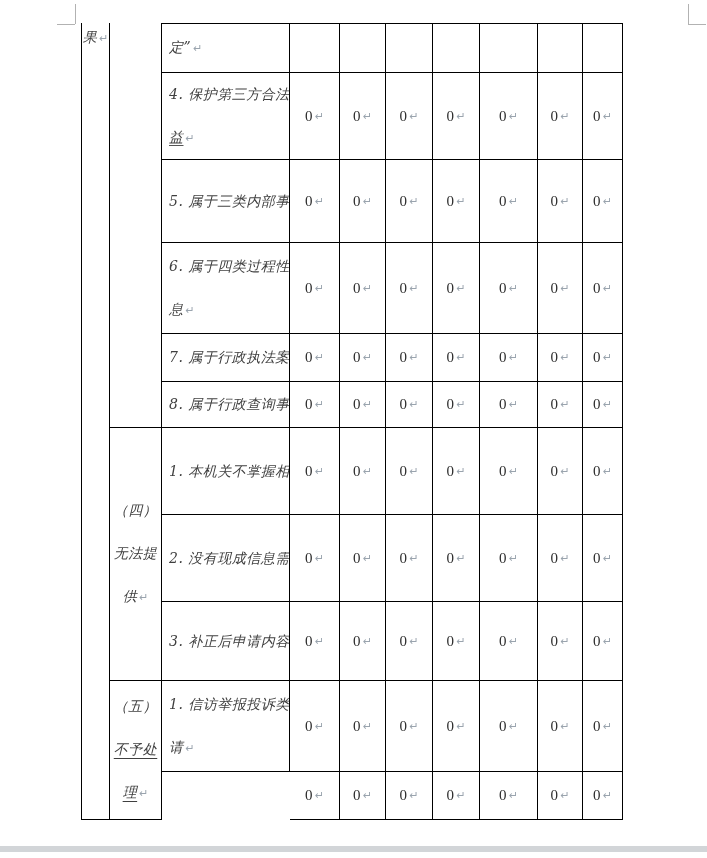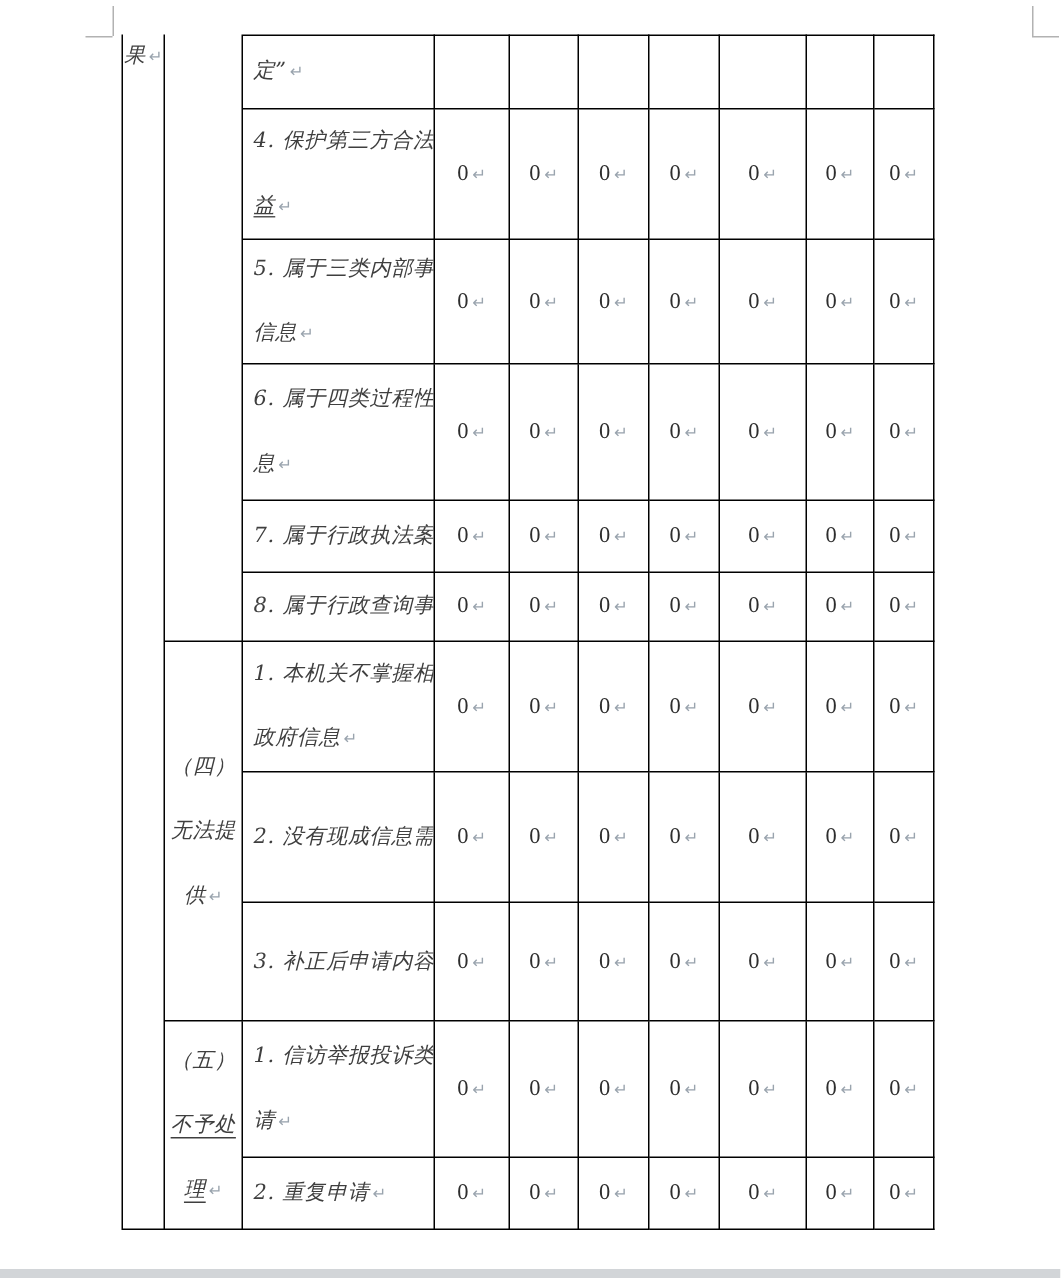--- a/index.html
+++ b/index.html
@@ -120,21 +120,20 @@
       <div class="cell val" style="grid-area: 2 / 9;">
         <span class="num">0</span>
         <span class="pilcrow">↵</span>
       </div>
       <div class="cell val" style="grid-area: 2 / 10;">
         <span class="num">0</span>
         <span class="pilcrow">↵</span>
       </div>
       <div class="cell desc" style="grid-area: 3 / 3;">
         <div class="line"><span>5. 属于三类内部事务</span></div>
-        <div class="line"><span>信息</span><span class="pilcrow">↵</span></div>
       </div>
       <div class="cell val" style="grid-area: 3 / 4;">
         <span class="num">0</span>
         <span class="pilcrow">↵</span>
       </div>
       <div class="cell val" style="grid-area: 3 / 5;">
         <span class="num">0</span>
         <span class="pilcrow">↵</span>
       </div>
       <div class="cell val" style="grid-area: 3 / 6;">
@@ -246,21 +245,20 @@
       <div class="cell val" style="grid-area: 6 / 9;">
         <span class="num">0</span>
         <span class="pilcrow">↵</span>
       </div>
       <div class="cell val" style="grid-area: 6 / 10;">
         <span class="num">0</span>
         <span class="pilcrow">↵</span>
       </div>
       <div class="cell desc" style="grid-area: 7 / 3;">
         <div class="line"><span>1. 本机关不掌握相关</span></div>
-        <div class="line"><span>政府信息</span><span class="pilcrow">↵</span></div>
       </div>
       <div class="cell val" style="grid-area: 7 / 4;">
         <span class="num">0</span>
         <span class="pilcrow">↵</span>
       </div>
       <div class="cell val" style="grid-area: 7 / 5;">
         <span class="num">0</span>
         <span class="pilcrow">↵</span>
       </div>
       <div class="cell val" style="grid-area: 7 / 6;">
@@ -369,23 +367,20 @@
         <span class="num">0</span>
         <span class="pilcrow">↵</span>
       </div>
       <div class="cell val" style="grid-area: 10 / 9;">
         <span class="num">0</span>
         <span class="pilcrow">↵</span>
       </div>
       <div class="cell val" style="grid-area: 10 / 10;">
         <span class="num">0</span>
         <span class="pilcrow">↵</span>
-      </div>
-      <div class="cell desc" style="grid-area: 11 / 3;">
-        <div class="line"><span>2. 重复申请</span><span class="pilcrow">↵</span></div>
       </div>
       <div class="cell val" style="grid-area: 11 / 4;">
         <span class="num">0</span>
         <span class="pilcrow">↵</span>
       </div>
       <div class="cell val" style="grid-area: 11 / 5;">
         <span class="num">0</span>
         <span class="pilcrow">↵</span>
       </div>
       <div class="cell val" style="grid-area: 11 / 6;">

